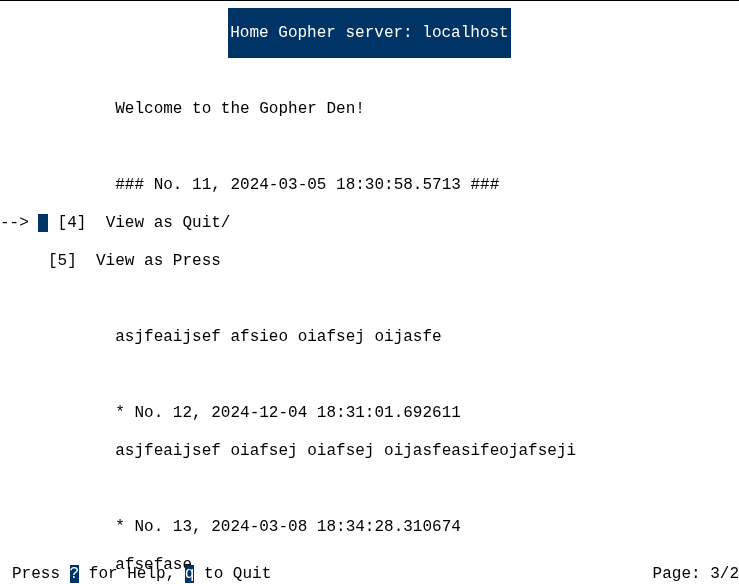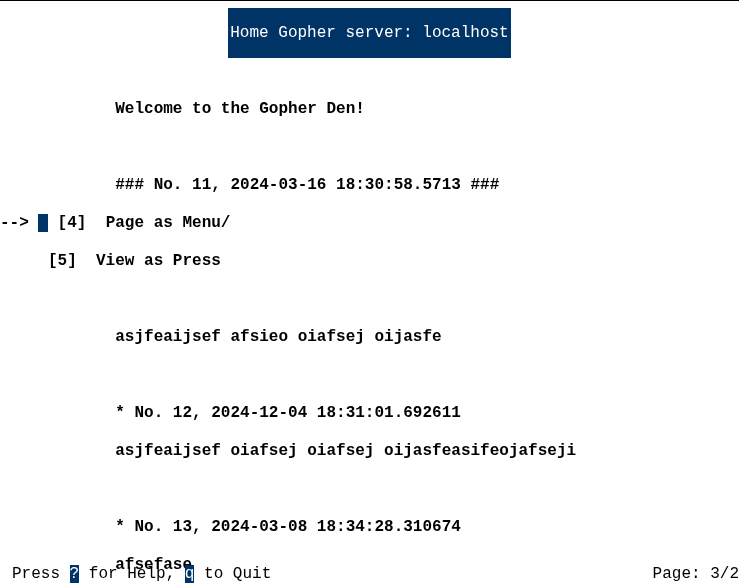--- a/index.html
+++ b/index.html
@@ -27,21 +27,20 @@
       text-align: center;
     }
     .title-highlight {
       background: #003366;
       color: #ffffff;
       padding: 16px 2px;
       text-align: right;
     }
     .line {
       white-space: pre;
-      font-weight: bold;
     }
     .cursor-block {
       background: #003366;
       color: #ffffff;
     }
     .status-bar {
       position: absolute;
       bottom: 0;
       left: 0;
       right: 0;
@@ -58,22 +57,22 @@
 </head>
 <body>
 
 <div class="top-border"></div>
 
 <div class="content">
 <div class="title-bar"><span class="title-highlight">Home Gopher server: localhost</span></div>
 <div class="line"> </div>
 <div class="line"><span>            </span><span>Welcome to the Gopher Den!</span></div>
 <div class="line"> </div>
-<div class="line"><span>            </span><span>### No. 11, 2024-03-16 18:30:58.5713 ###</span></div>
-<div class="line"><span>--&gt; </span><span class="cursor-block"> </span><span> [4]  </span><span>Page as Menu/</span></div>
+<div class="line"><span>            </span><span>### No. 11, 2024-03-05 18:30:58.5713 ###</span></div>
+<div class="line"><span>--&gt; </span><span class="cursor-block"> </span><span> [4]  </span><span>View as Quit/</span></div>
 <div class="line"><span>     [5]  </span><span>View as Press</span></div>
 <div class="line"> </div>
 <div class="line"><span>            </span><span>asjfeaijsef afsieo oiafsej oijasfe</span></div>
 <div class="line"> </div>
 <div class="line"><span>            </span><span>* No. 12, 2024-12-04 18:31:01.692611</span></div>
 <div class="line"><span>            </span><span>asjfeaijsef oiafsej oiafsej oijasfeasifeojafseji</span></div>
 <div class="line"> </div>
 <div class="line"><span>            </span><span>* No. 13, 2024-03-08 18:34:28.310674</span></div>
 <div class="line"><span>            </span><span>afsefase</span></div>
 

